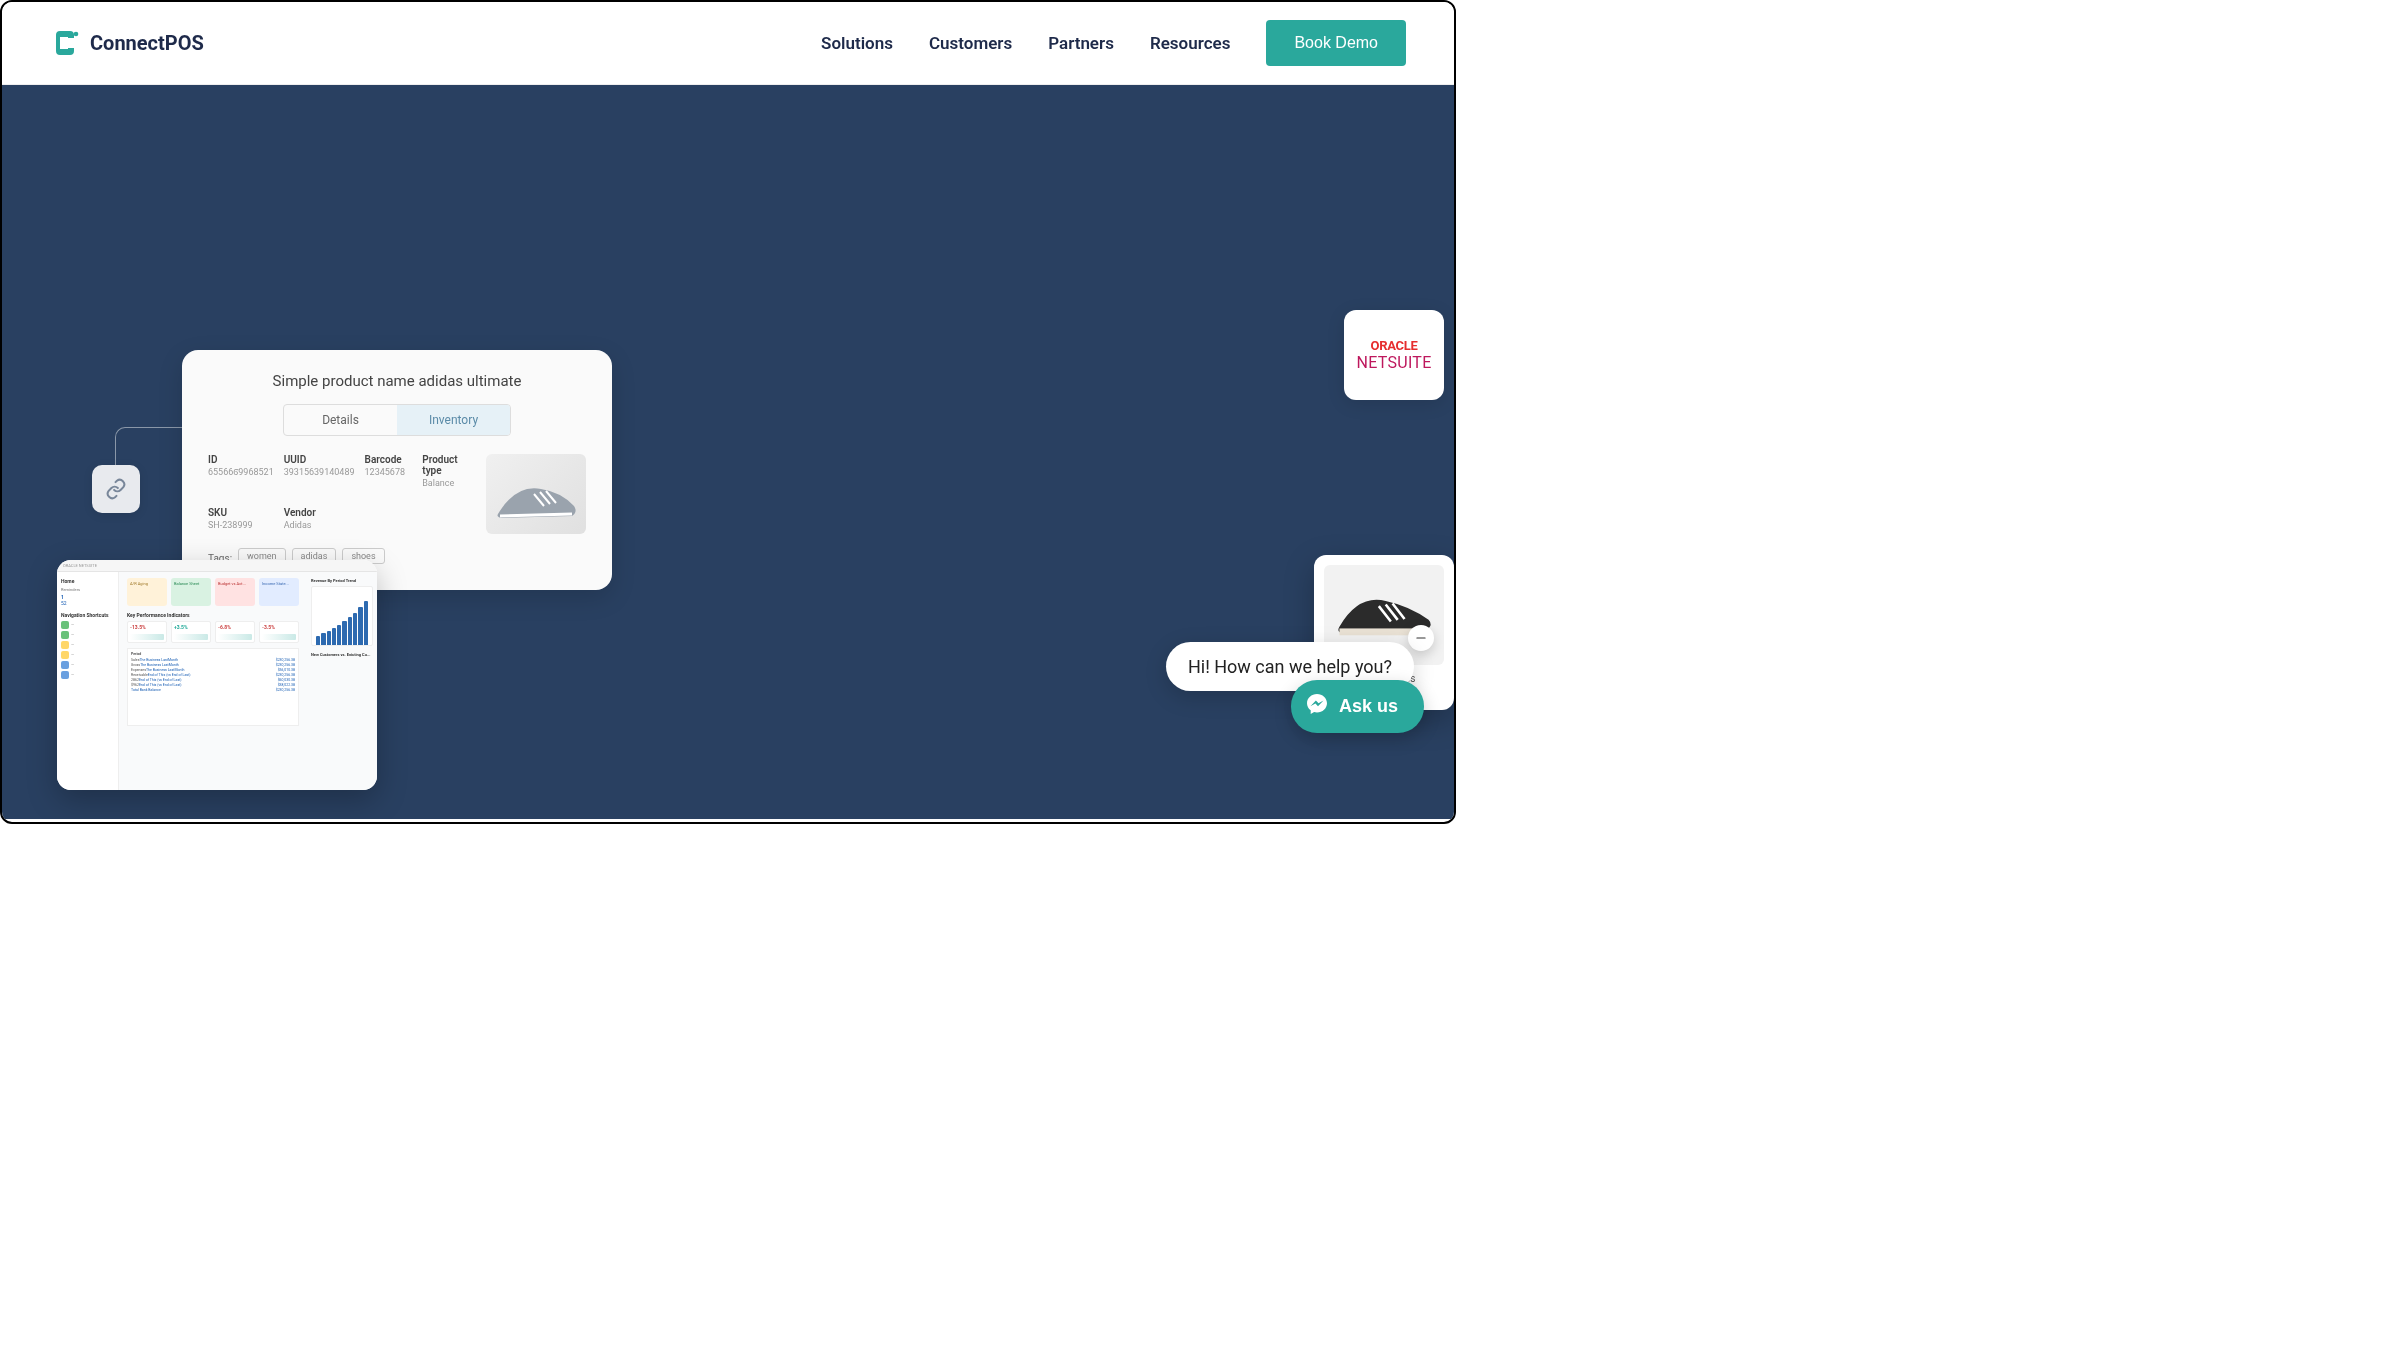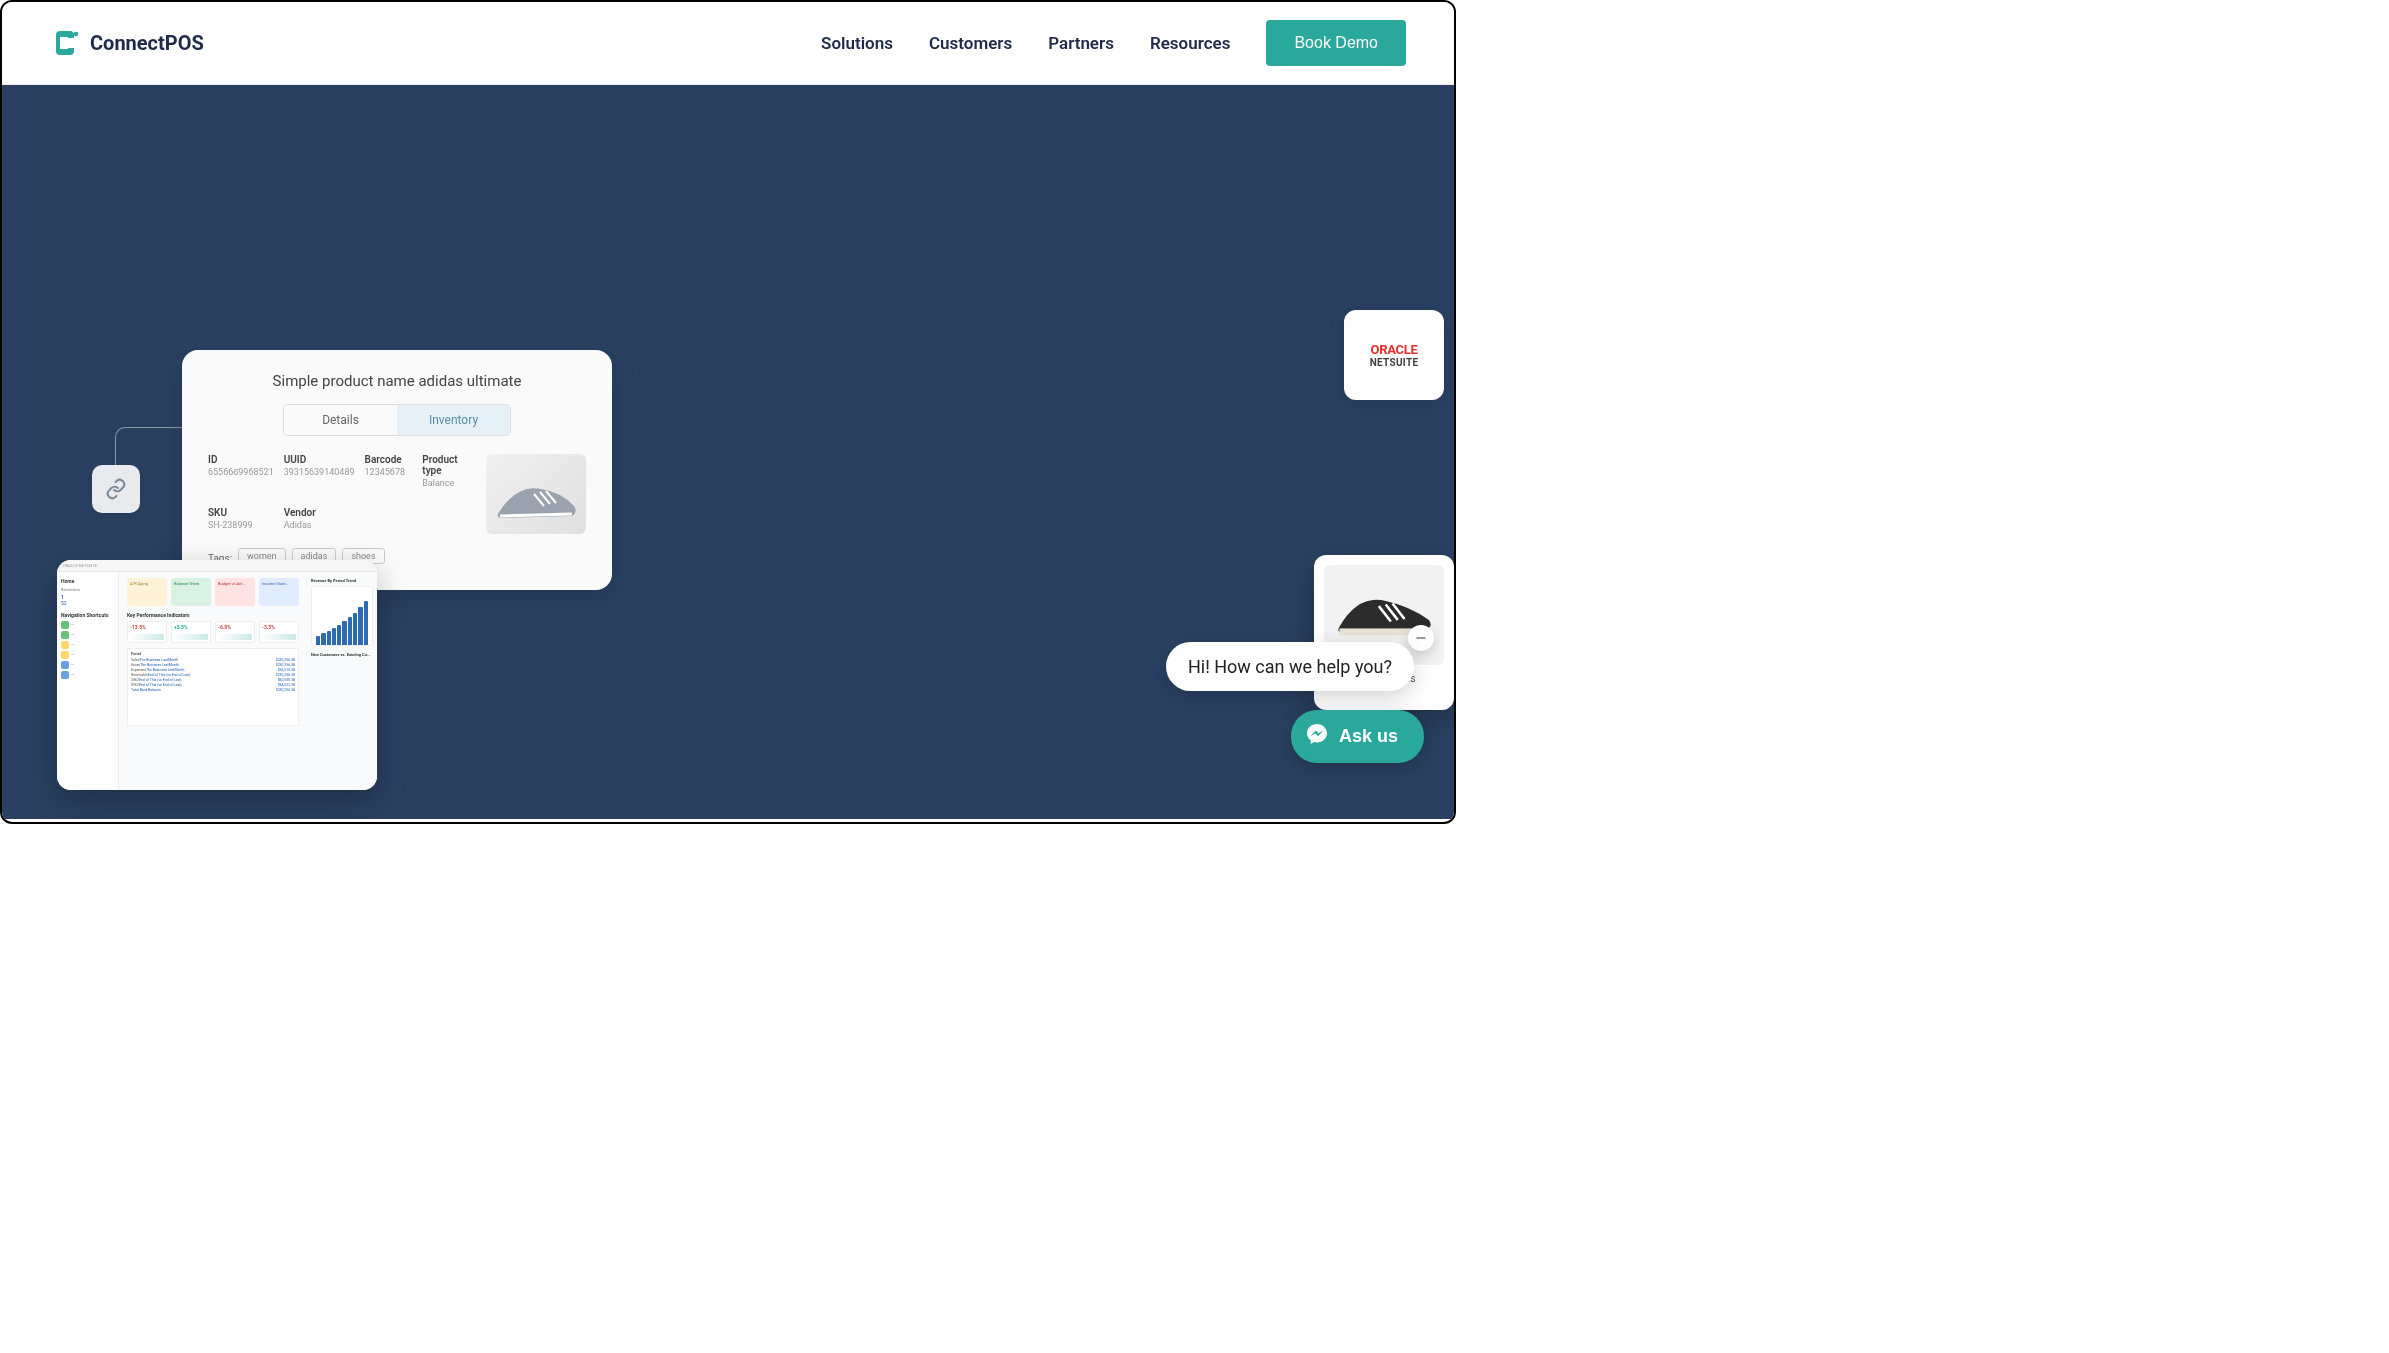--- a/index.html
+++ b/index.html
@@ -186,21 +186,21 @@
   height: 90px;
   background: #fff;
   border-radius: 12px;
   box-shadow: 0 4px 18px rgba(0,0,0,0.12);
   display: flex;
   flex-direction: column;
   align-items: center;
   justify-content: center;
 }
 .ns-oracle { color: #e62e2e; font-size: 13px; font-weight: 700; letter-spacing: -0.3px; }
-.ns-net    { color: #404040; font-size: 10px; font-weight: 700; letter-spacing: 0.3px; }
+.ns-net    { color: #be185d; font-size: 16px; font-weight: 400; letter-spacing: 0.3px; }
 
 
 .link-icon-box {
   position: absolute;
   top: 300px;
   left: 10px;
   width: 48px;
   height: 48px;
   background: #e8eaee;
   border-radius: 10px;
@@ -379,21 +379,21 @@
   box-shadow: 0 4px 12px rgba(0,0,0,0.18);
   display: flex;
   align-items: center;
   justify-content: center;
   font-size: 16px;
   color: #333;
   cursor: pointer;
 }
 .ask-btn {
   position: absolute;
-  bottom: 56px;
+  bottom: 86px;
   right: 30px;
   background: #2aa89c;
   color: #fff;
   border: none;
   padding: 12px 26px 12px 14px;
   border-radius: 26px;
   font-size: 18px;
   font-weight: 700;
   display: flex;
   align-items: center;

